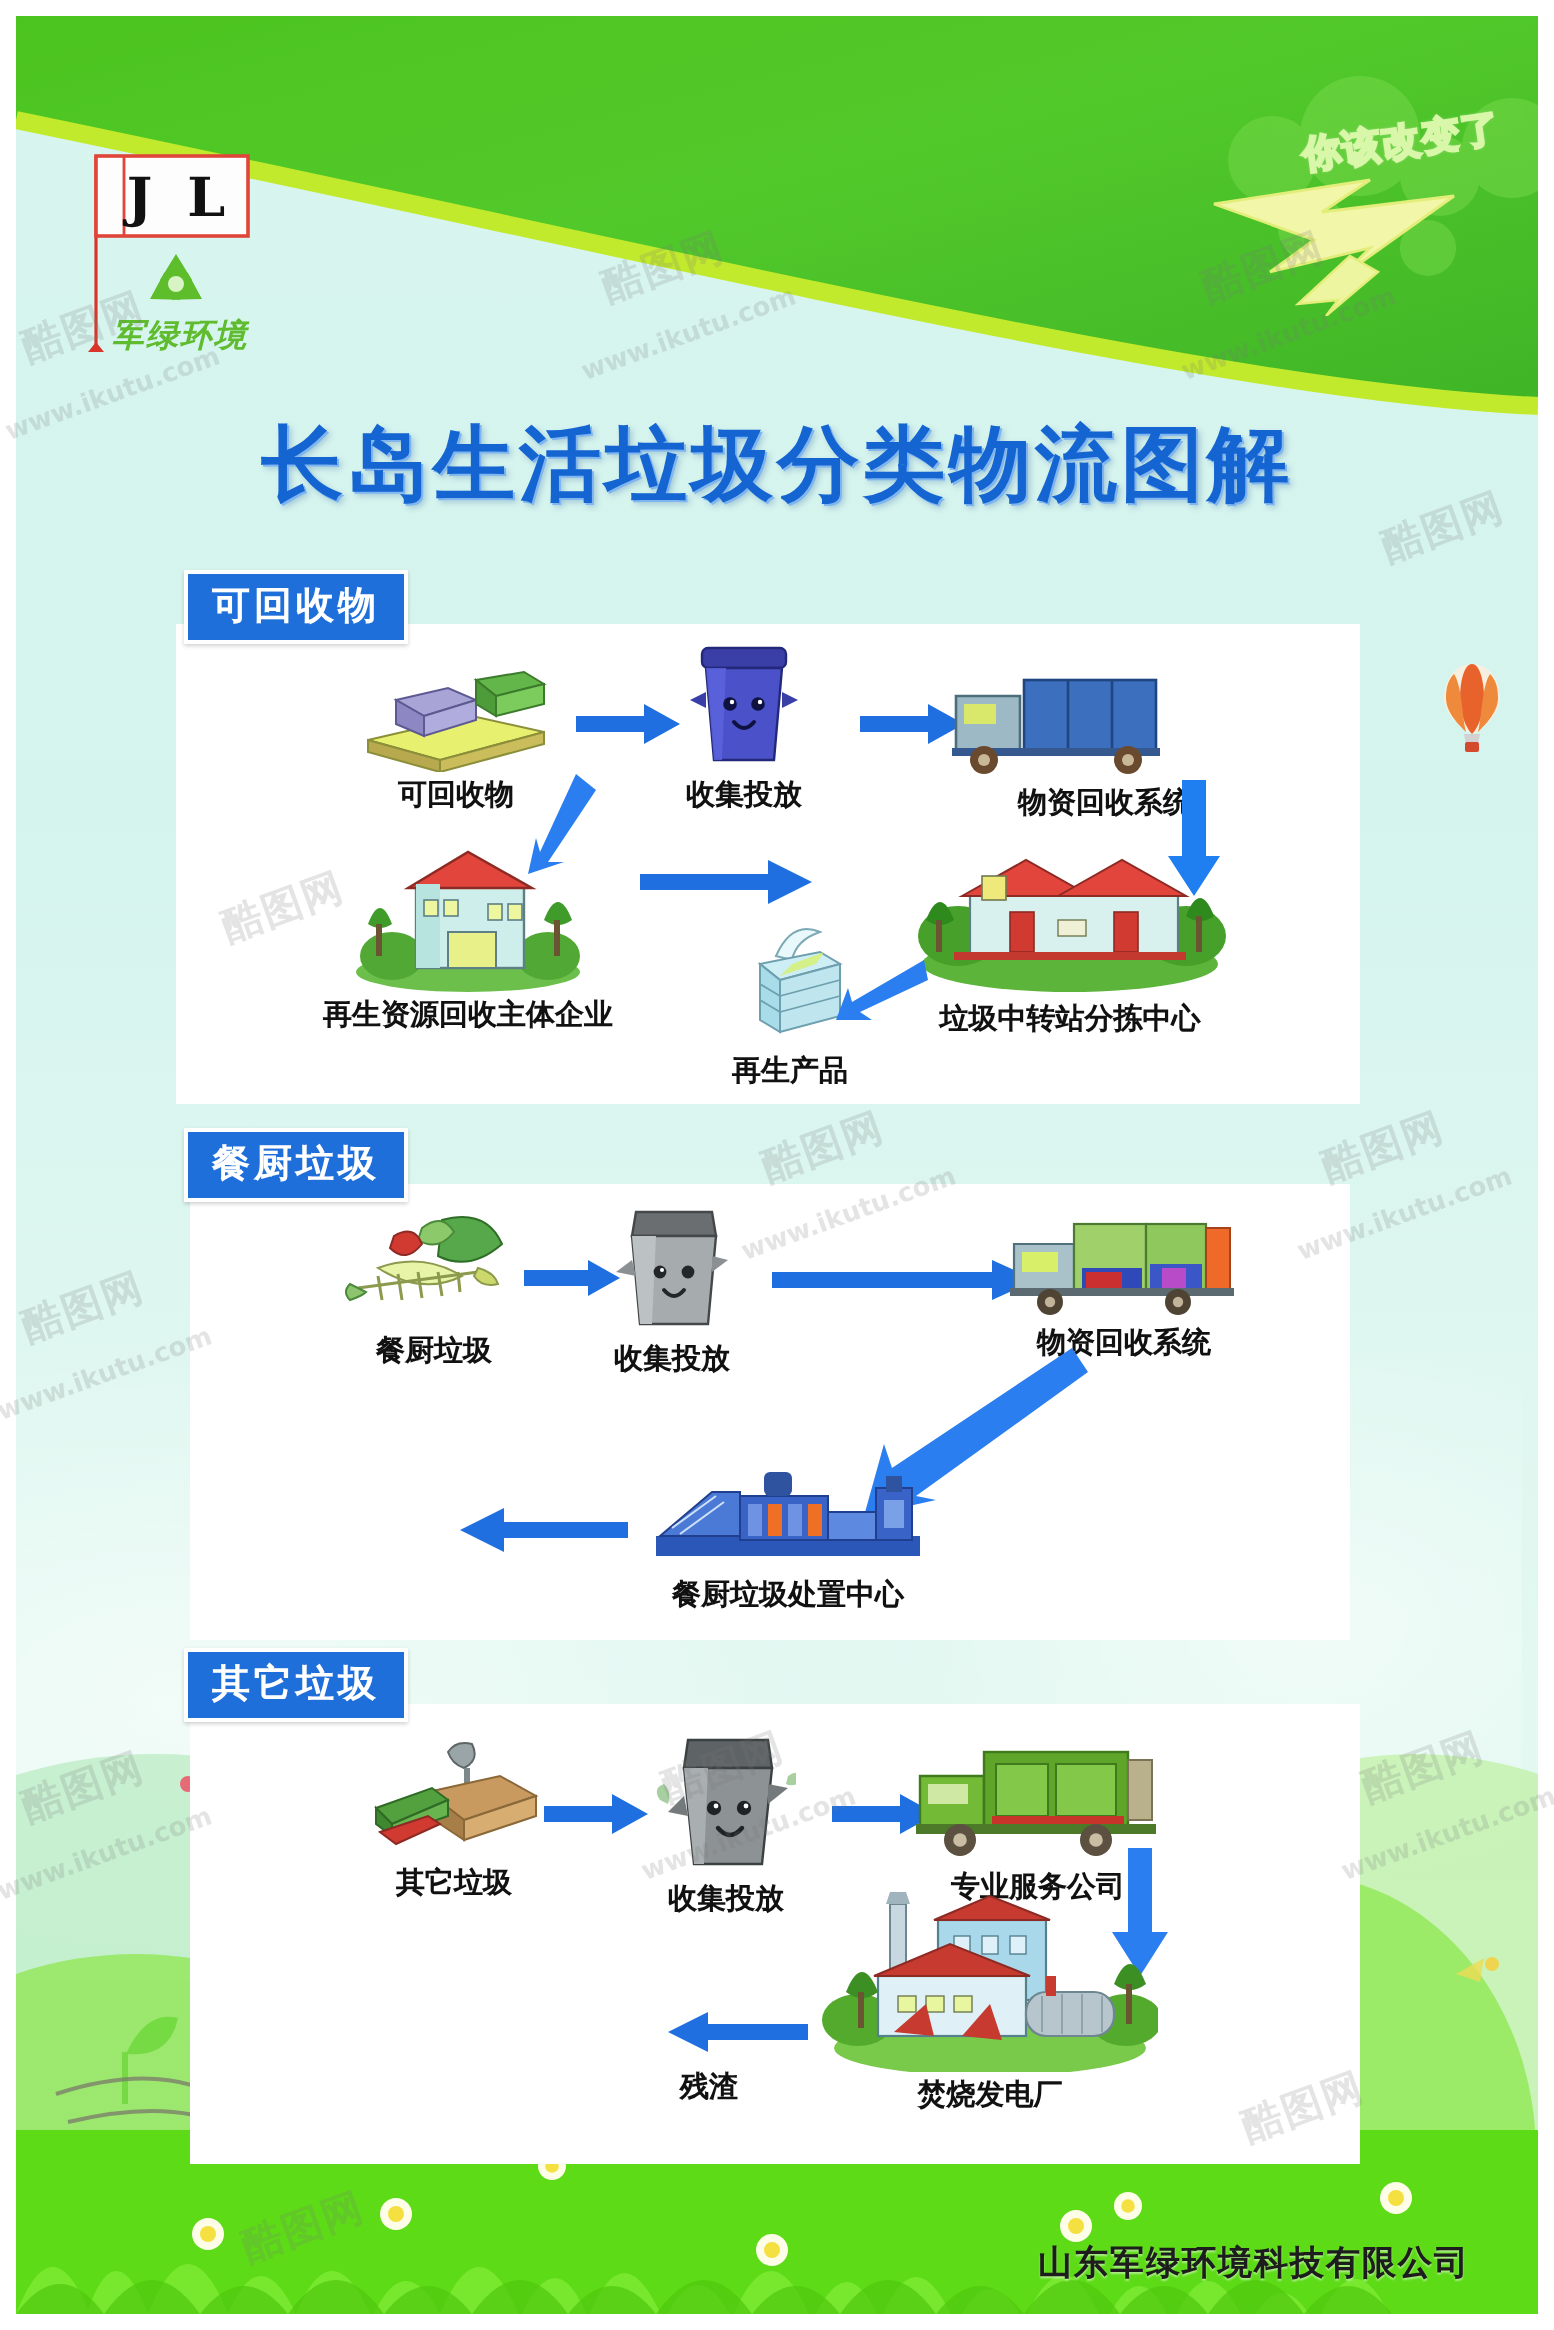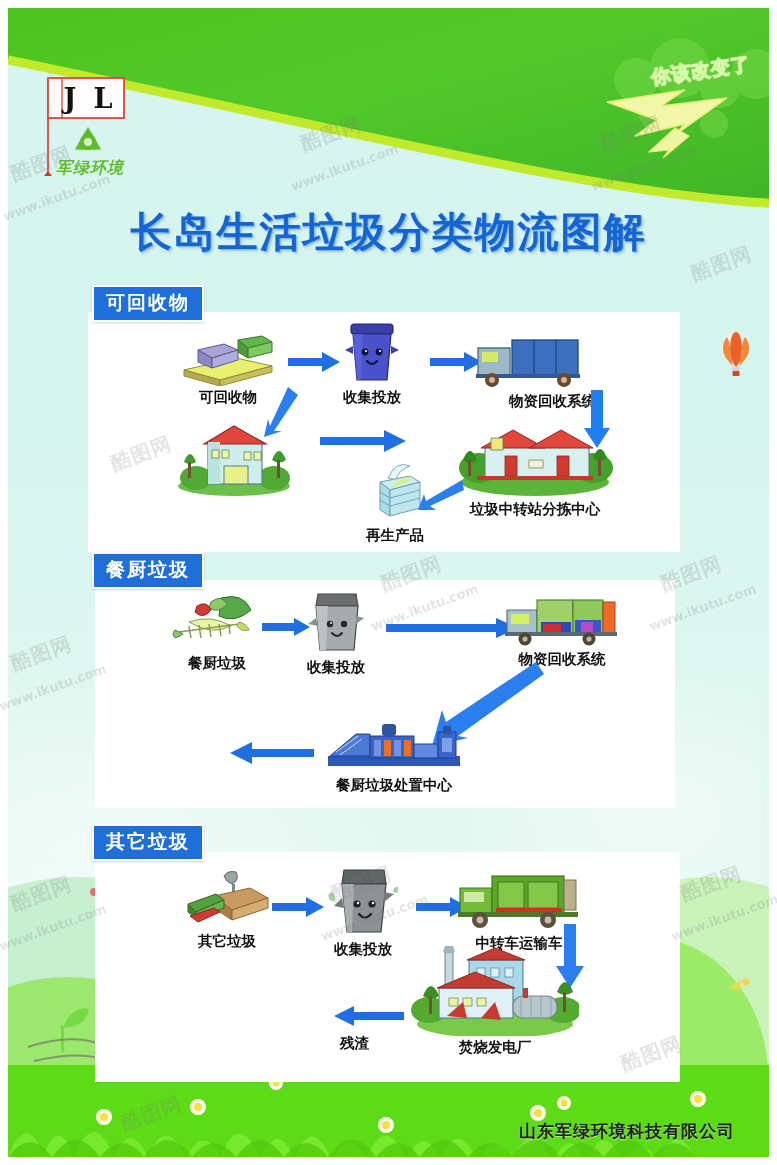--- a/index.html
+++ b/index.html
@@ -349,20 +349,21 @@
         <rect x="38" y="30" width="7" height="8" fill="#eef7a0" stroke="#5d7f86" stroke-width="0.8"></rect>
         <rect x="48" y="30" width="7" height="8" fill="#eef7a0" stroke="#5d7f86" stroke-width="0.8"></rect>
         <rect x="70" y="32" width="7" height="8" fill="#eef7a0" stroke="#5d7f86" stroke-width="0.8"></rect>
         <rect x="80" y="32" width="7" height="8" fill="#eef7a0" stroke="#5d7f86" stroke-width="0.8"></rect>
         <rect x="50" y="46" width="24" height="18" fill="#e8f08a" stroke="#5d7f86" stroke-width="1"></rect>
         <path d="M10 42 q6 -16 12 0 q-6 4 -12 0 Z" fill="#3f9c2a"></path>
         <rect x="14" y="42" width="3" height="16" fill="#6b5432"></rect>
         <path d="M98 40 q7 -18 14 0 q-7 5 -14 0 Z" fill="#3f9c2a"></path>
         <rect x="103" y="40" width="3" height="18" fill="#6b5432"></rect>
       </svg>
+      <span class="cap">再生资源回收主体企业</span>
     </div>
 
     <div class="arrow" style="left:320px;top:430px;">
       <svg width="86" height="22" viewBox="0 0 86 22">
         <path d="M0 7 H64 V0 L86 11 L64 22 V15 H0 Z" fill="#1f6fe0"></path>
       </svg>
     </div>
 
     <div class="node" style="left:440px;top:420px;width:190px;">
       <svg class="art" width="156" height="78" viewBox="0 0 156 78">
@@ -400,21 +401,21 @@
       <span class="cap">再生产品</span>
     </div>
 
     <div class="arrow" style="left:418px;top:478px;">
       <svg width="46" height="34" viewBox="0 0 46 34">
         <path d="M44 2 L46 12 L12 28 L18 32 L0 32 L6 16 L8 23 Z" fill="#2a7ef0"></path>
       </svg>
     </div>
   </div>
 
-  <div class="section" style="left:0;top:0;width:777px;height:918px;">
+  <div class="section" style="left:0;top:12px;width:777px;height:918px;">
 
     <div class="sec-label" style="left:92px;top:552px;">餐厨垃圾</div>
 
     <div class="panel" style="left:95px;top:580px;width:580px;height:228px;"></div>
 
     <div class="node" style="left:162px;top:592px;width:110px;">
       <svg class="art" width="92" height="60" viewBox="0 0 92 60">
         <path d="M50 6 q22 -6 30 12 q-16 14 -32 6 z" fill="#57a84a" stroke="#2f6e27" stroke-width="1"></path>
         <path d="M40 10 q10 -8 16 2 q-8 10 -18 4 z" fill="#8cc96a" stroke="#4a8a3a" stroke-width="1"></path>
         <path d="M26 14 q10 -6 14 4 q-8 10 -16 2 z" fill="#d13a30" stroke="#8d2a24" stroke-width="1"></path>
@@ -575,21 +576,21 @@
         <rect x="44" y="14" width="26" height="26" fill="#84c84a" stroke="#3f7a1c" stroke-width="1"></rect>
         <rect x="74" y="14" width="30" height="26" fill="#84c84a" stroke="#3f7a1c" stroke-width="1"></rect>
         <rect x="110" y="12" width="12" height="30" fill="#b9b08c" stroke="#7b7354" stroke-width="1"></rect>
         <rect x="42" y="40" width="66" height="8" fill="#c6342a"></rect>
         <rect x="4" y="44" width="120" height="5" fill="#4c7a28"></rect>
         <circle cx="26" cy="52" r="8" fill="#5c5040"></circle>
           <circle cx="26" cy="52" r="3.4" fill="#c9bda4"></circle>
         <circle cx="94" cy="52" r="8" fill="#5c5040"></circle>
           <circle cx="94" cy="52" r="3.4" fill="#c9bda4"></circle>
       </svg>
-      <span class="cap">中转车运输车</span>
+      <span class="cap">专业服务公司</span>
     </div>
 
     <div class="arrow" style="left:556px;top:912px;">
       <svg width="28" height="64" viewBox="0 0 28 64">
         <path d="M8 0 H20 V42 H28 L14 64 L0 42 H8 Z" fill="#2a7ef0"></path>
       </svg>
     </div>
 
     <div class="node" style="left:400px;top:932px;width:190px;">
       <svg class="art" width="168" height="92" viewBox="0 0 168 92">

